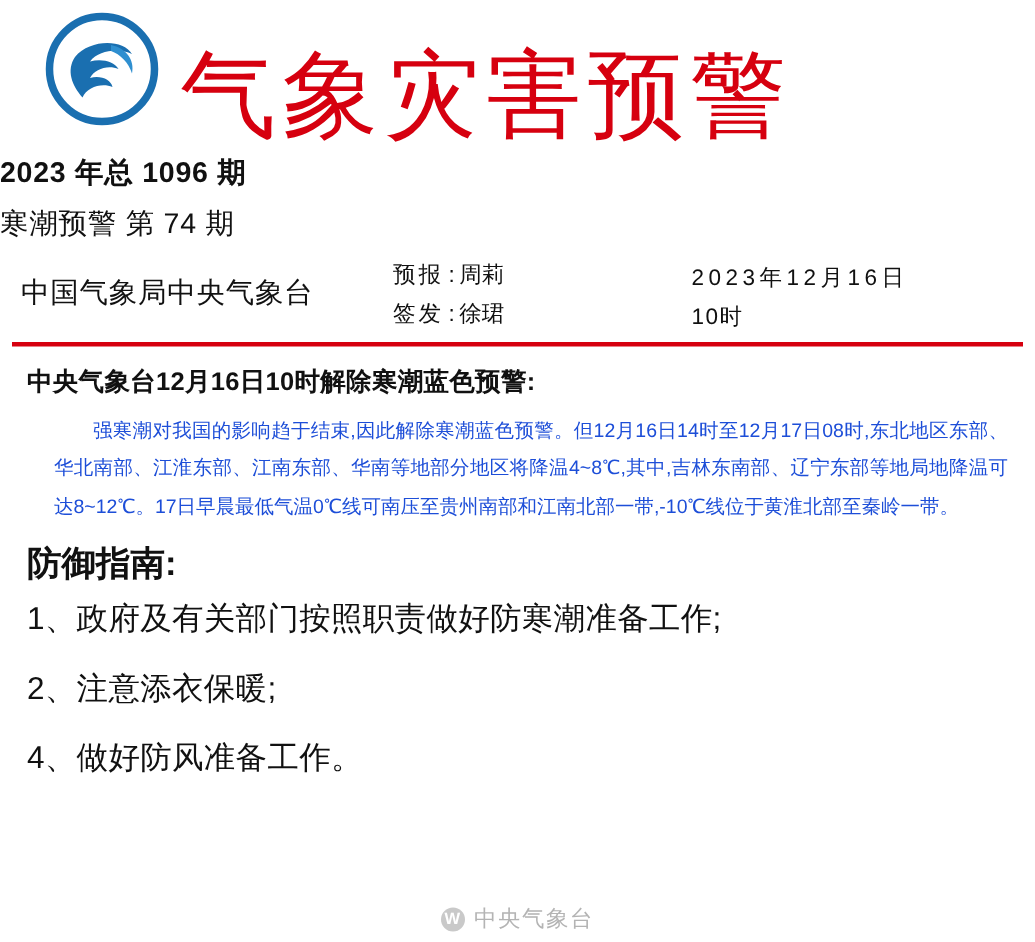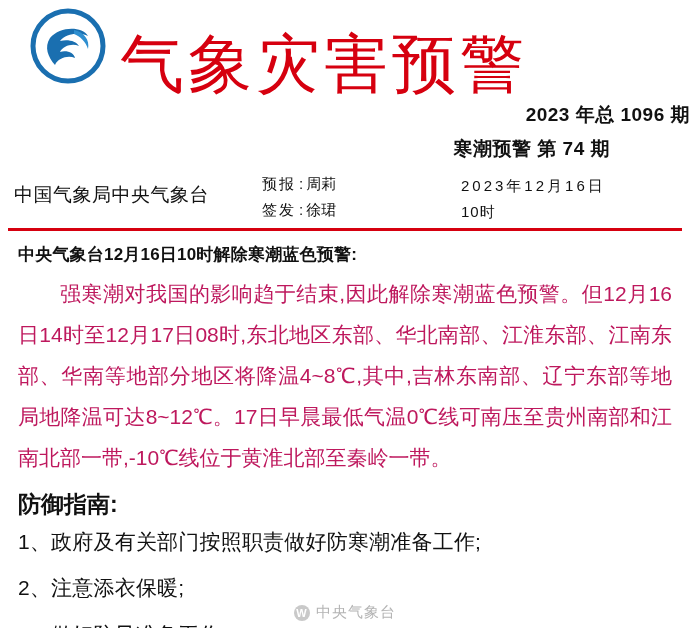--- a/index.html
+++ b/index.html
@@ -45,37 +45,36 @@
     font-weight: normal;
     color: #d6000f;
     letter-spacing: 4px;
     line-height: 1.2;
     white-space: nowrap;
     margin-top: 20px;
   }
 
   
   .issue-line {
-    text-align: right;
+    text-align: left;
     font-size: 19px;
     font-weight: bold;
     color: #111;
     margin: 6px 0 0 0;
     letter-spacing: 0.5px;
   }
 
   .warn-line {
-    text-align: right;
+    text-align: left;
     font-size: 19px;
-    font-weight: bold;
+    font-weight: normal;
     color: #111;
     margin: 8px 0 0 0;
     padding-right: 80px;
     letter-spacing: 0.5px;
-    padding-left: 28px;
   }
 
   
   .meta {
     position: relative;
     height: 58px;
     margin-top: 6px;
   }
   .meta-org {
     position: absolute;
@@ -119,27 +118,27 @@
     padding: 12px 18px 0 18px;
   }
   .subtitle {
     font-size: 17px;
     font-weight: bold;
     color: #111;
     margin-bottom: 8px;
     letter-spacing: 0.2px;
   }
   .para {
-    font-size: 21px;
+    font-size: 13px;
     line-height: 1.95;
-    color: #be185d;
+    color: #1d4ed8;
     text-align: justify;
     text-justify: inter-ideograph;
     text-indent: 2em;
-    margin: 0 0 10px 0;
+    margin: 0 0 10px 18px;
   }
   .guide-title {
     font-size: 23px;
     font-weight: bold;
     color: #111;
     margin: 10px 0 6px 0;
   }
   .guide-item {
     font-size: 21px;
     line-height: 1.55;

